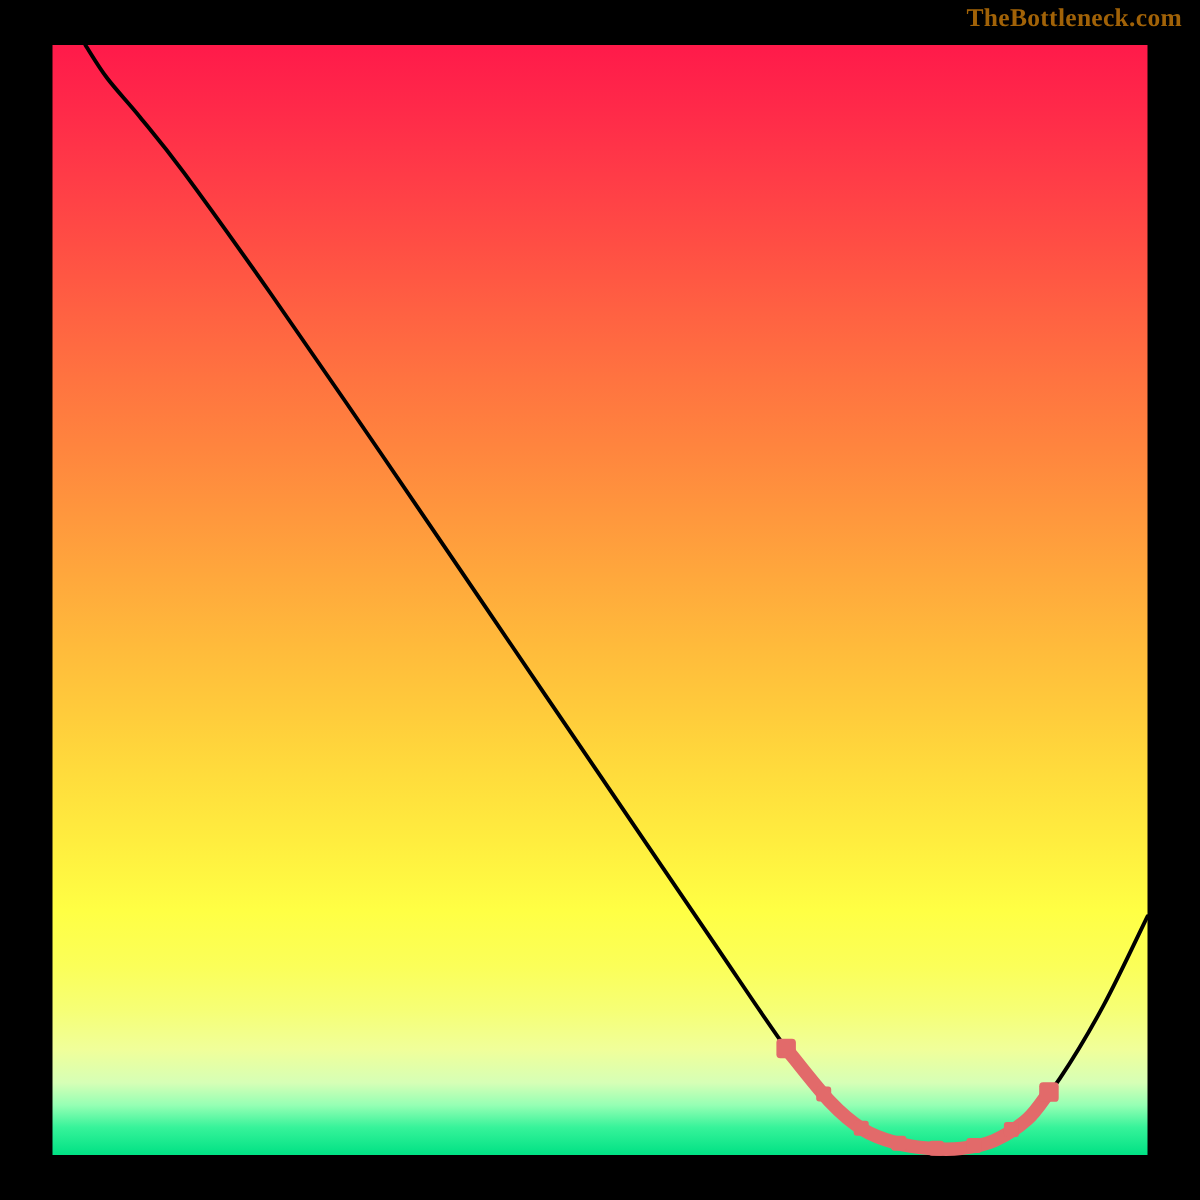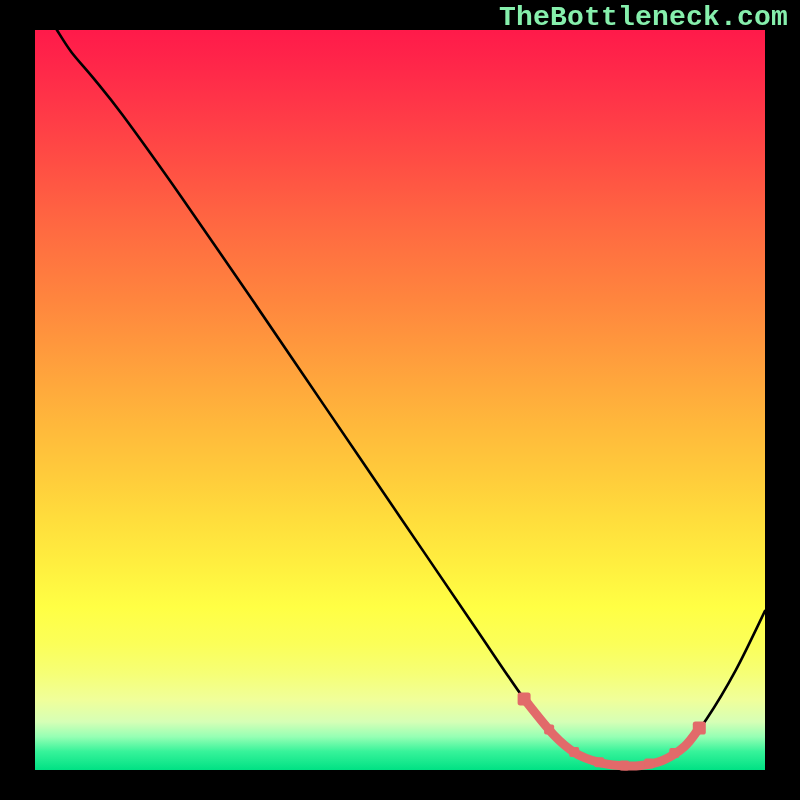--- a/index.html
+++ b/index.html
@@ -12,24 +12,24 @@
   }
   .stage {
     position: relative;
     width: 800px;
     height: 800px;
   }
   .watermark {
     position: absolute;
     top: 2px;
     right: 12px;
-    font-family: Liberation Mono, monospace;
-    font-size: 28px;
+    font-family: Liberation Serif, serif;
+    font-size: 17px;
     font-weight: 600;
-    color: #86efac;
+    color: #a16207;
     letter-spacing: 0.2px;
     z-index: 5;
   }
   svg.plot {
     position: absolute;
     left: 0;
     top: 0;
     width: 800px;
     height: 800px;
     z-index: 1;

